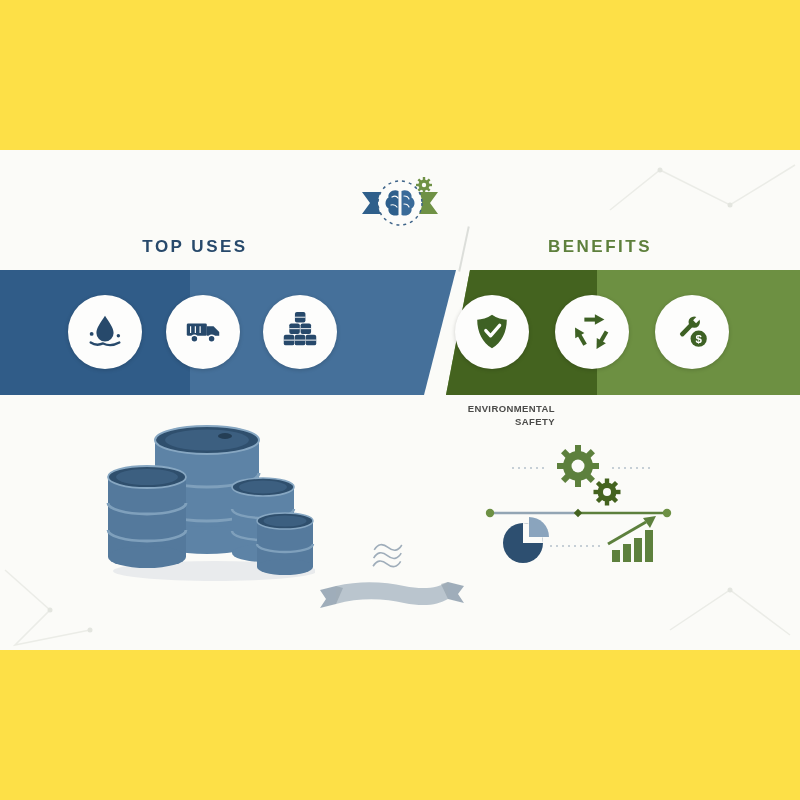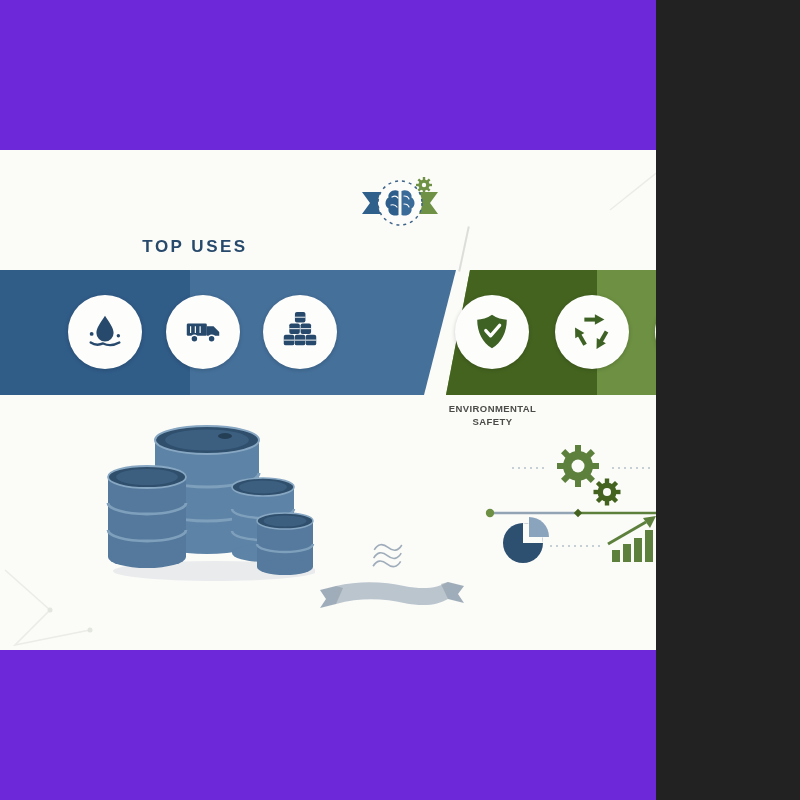--- a/index.html
+++ b/index.html
@@ -1,16 +1,16 @@
 <!DOCTYPE html>
 <html><head>
 <meta charset="utf-8">
 <style>
   html,body{margin:0;padding:0;background:#222;}
-  .stage{position:relative;width:656px;height:800px;background:#6d28d9;overflow:hidden;
+  .stage{position:relative;width:800px;height:800px;background:#fde047;overflow:hidden;
          font-family:"Liberation Sans",sans-serif;}
   .panel{position:absolute;left:0;top:150px;width:800px;height:500px;background:#fbfbf8;}
   .deco{position:absolute;pointer-events:none;}
   
   .badge{position:absolute;left:340px;top:24px;width:120px;height:60px;}
   
   .section-title{position:absolute;top:84px;height:26px;font-size:17px;font-weight:bold;
                  letter-spacing:2.5px;text-align:center;line-height:26px;}
   .uses-title{left:60px;width:270px;color:#27496b;}
   .benefits-title{left:475px;width:250px;color:#5e803c;}
@@ -21,21 +21,21 @@
   .band-blue{position:absolute;left:0;top:0;width:470px;height:125px;background:#45709a;
              clip-path:polygon(0 0,456px 0,424px 125px,0 125px);}
   .band-blue-dark{position:absolute;left:0;top:0;width:190px;height:125px;background:#305c88;}
   .band-green{position:absolute;left:430px;top:0;width:370px;height:125px;background:#6d9042;
               clip-path:polygon(40px 0,370px 0,370px 125px,16px 125px);}
   .band-green-dark{position:absolute;left:0;top:0;width:167px;height:125px;background:#44631f;}
   .icon-circle{position:absolute;top:145px;width:74px;height:74px;border-radius:50%;
                background:#fdfdfc;box-shadow:0 1px 4px rgba(0,0,0,.18);
                display:flex;align-items:center;justify-content:center;}
   
-  .benefit-label{position:absolute;top:252px;text-align:center;font-size:9.5px;font-weight:bold;
+  .benefit-label{position:absolute;top:252px;text-align:right;font-size:9.5px;font-weight:bold;
                  color:#4b4b49;letter-spacing:.4px;line-height:1.4;}
   .lbl-line{display:block;}
   .illus{position:absolute;}
 </style>
 </head>
 <body>
 
 <div class="stage">
 
   <div class="panel">
@@ -76,20 +76,21 @@
             <rect x="-1.2" y="-8" width="2.4" height="3" transform="rotate(270)"></rect>
             <rect x="-1.2" y="-8" width="2.4" height="3" transform="rotate(315)"></rect>
             <circle r="5.6"></circle>
           </g>
           <circle r="2.2" fill="#fcfcfa"></circle>
         </g>
       </svg>
     </div>
 
     <div class="section-title uses-title">TOP USES</div>
+    <div class="section-title benefits-title">BENEFITS</div>
     <div class="slash-line"></div>
 
     <div class="band-wrap">
       <div class="band-blue">
         <div class="band-blue-dark"></div>
       </div>
       <div class="band-green">
         <div class="band-green-dark"></div>
       </div>
     </div>

